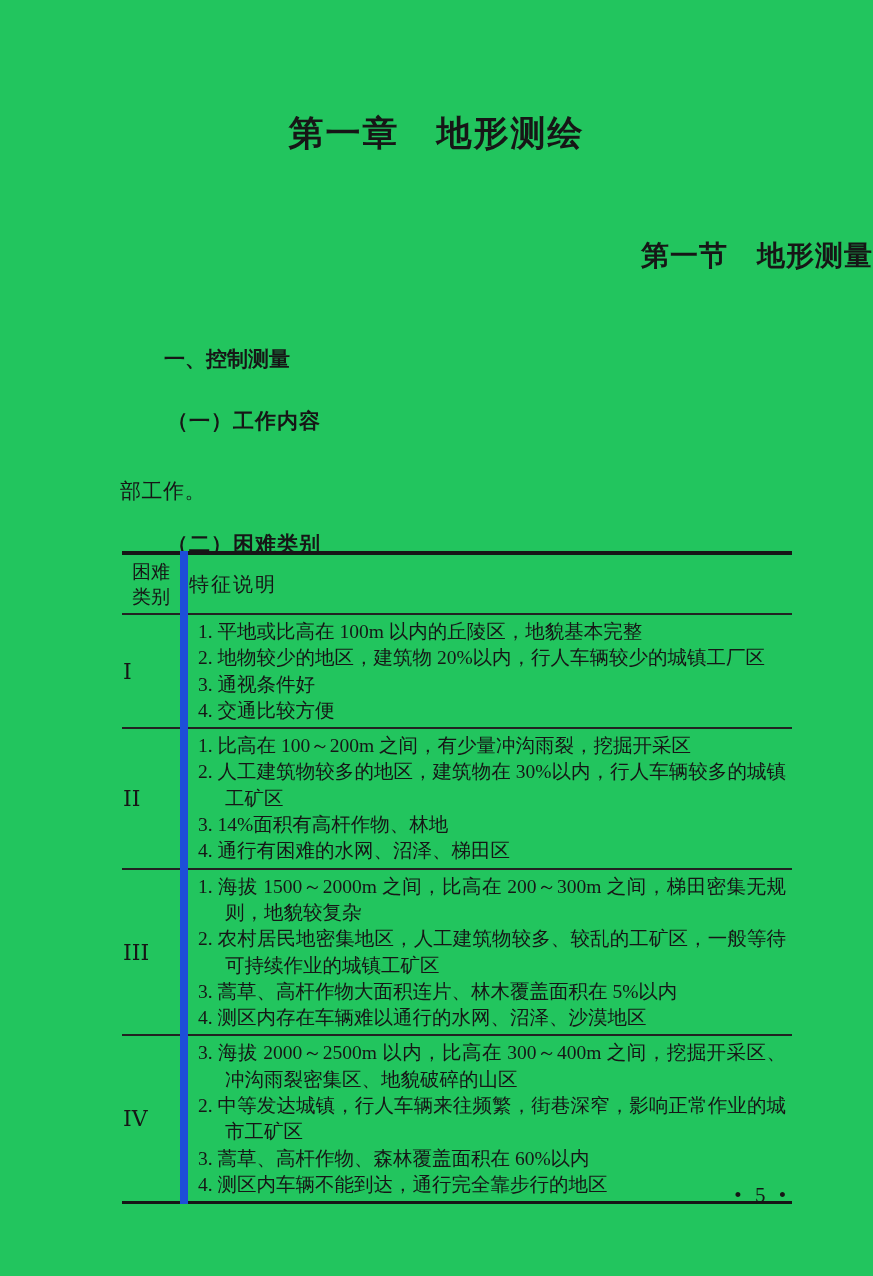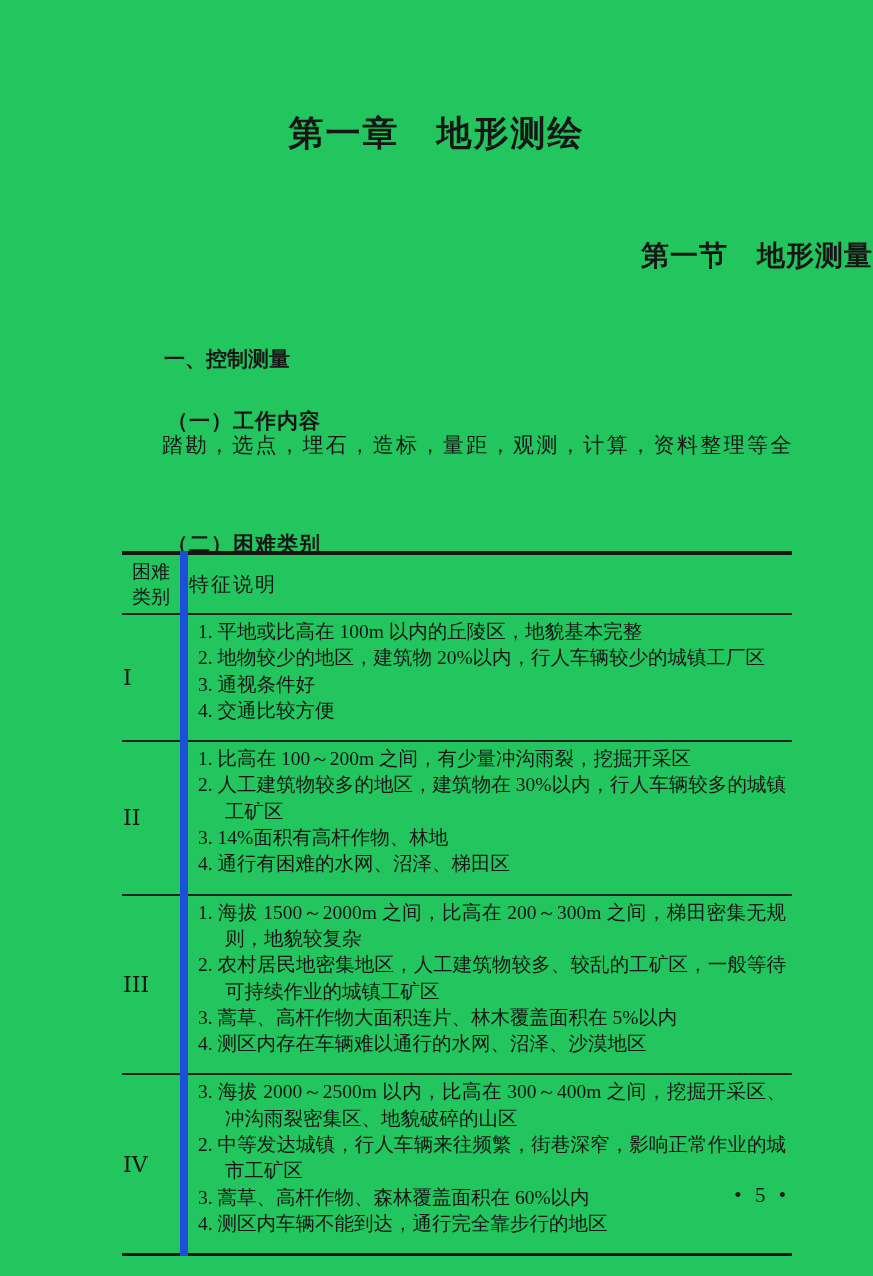--- a/index.html
+++ b/index.html
@@ -102,21 +102,21 @@
     text-align: left;
     font-size: 20px;
     letter-spacing: 2px;
     height: 52px;
   }
   td.cat-cell {
     font-family: "DejaVu Serif", serif;
     font-size: 22px;
   }
   td.desc-cell {
-    padding: 4px 6px 16px 10px;
+    padding: 4px 6px 3px 10px;
     line-height: 26.3px;
     vertical-align: middle;
   }
   .feat-item {
     padding-left: 27px;
     text-indent: -27px;
     text-align: justify;
   }
   tr.row-1 td { height: 100px; }
   tr.row-2 td { height: 129px; }
@@ -136,22 +136,22 @@
 <div class="page">
 
   <div class="chapter-title">第一章　地形测绘</div>
 
   <div class="section-title">第一节　地形测量</div>
 
   <div class="heading-3 h-control">一、控制测量</div>
 
   <div class="heading-4 h-work">（一）工作内容</div>
 
-  <div class="para-line para-line-1">踏勘，选点，埋石，造标，量距，观测，计算，资料整理等全</div>
-
+
+  <div class="para-line para-line-2">部工作。</div>
 
   <div class="heading-4 h-difficulty">（二）困难类别</div>
 
   <table class="difficulty-table">
     <colgroup>
       <col class="cat-col">
       <col>
     </colgroup>
     <thead>
       <tr>

